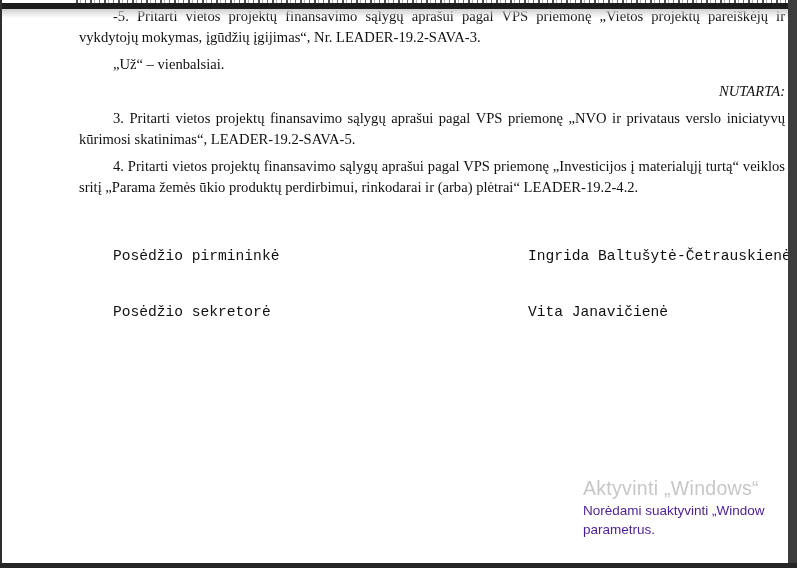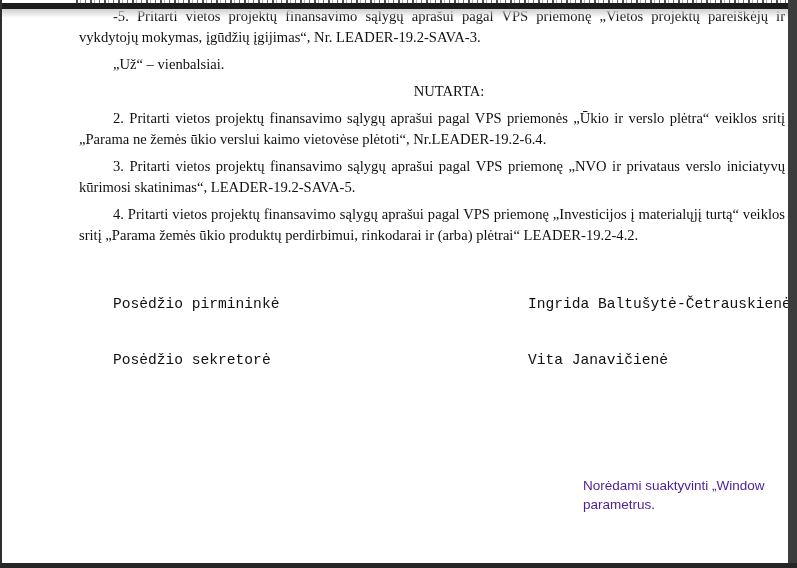--- a/index.html
+++ b/index.html
@@ -78,21 +78,22 @@
   }
   .vote-line {
     font-weight: normal;
     margin: 5px 0 4px 0;
     text-indent: 38px;
     text-align: left;
   }
   .nutarta {
     margin: 0 0 3px 0;
     text-indent: 34px;
-    text-align: center;
+    text-align: right;
+    font-style: italic;
   }
 
   
   .sig-block { margin-top: 48px; text-align: left; font-family: Liberation Mono, monospace; }
   .sig-row {
     position: relative;
     height: 21px;
     margin-bottom: 35px;
   }
   .sig-row .role { position: absolute; left: 34px; white-space: nowrap; }
@@ -133,36 +134,36 @@
 
 <div class="doc">
 
   <p>-5. Pritarti vietos projektų finansavimo sąlygų aprašui pagal VPS priemonę „Vietos projektų pareiškėjų ir vykdytojų mokymas, įgūdžių įgijimas“, Nr. LEADER-19.2-SAVA-3.</p>
 
   <p class="vote-line">„Už“ – vienbalsiai.</p>
 
   <p class="nutarta">NUTARTA:</p>
 
 
-  <p>2. Pritarti vietos projektų finansavimo sąlygų aprašui pagal VPS priemonės „Ūkio ir verslo plėtra“ veiklos sritį „Parama ne žemės ūkio verslui kaimo vietovėse plėtoti“, Nr.LEADER-19.2-6.4.</p>
 
   <p>3. Pritarti vietos projektų finansavimo sąlygų aprašui pagal VPS priemonę „NVO ir privataus verslo iniciatyvų kūrimosi skatinimas“, LEADER-19.2-SAVA-5.</p>
 
   <p>4. Pritarti vietos projektų finansavimo sąlygų aprašui pagal VPS priemonę „Investicijos į materialųjį turtą“ veiklos sritį „Parama žemės ūkio produktų perdirbimui, rinkodarai ir (arba) plėtrai“ LEADER-19.2-4.2.</p>
 
 
   <div class="sig-block">
     <div class="sig-row">
       <span class="role">Posėdžio pirmininkė</span>
       <span class="name">Ingrida Baltušytė-Četrauskienė</span>
     </div>
     <div class="sig-row">
       <span class="role">Posėdžio sekretorė</span>
       <span class="name">Vita Janavičienė</span>
     </div>
   </div>
 
 </div>
 
 <div class="watermark">
+  <div class="wm-title">Aktyvinti „Windows“</div>
   <div class="wm-line">Norėdami suaktyvinti „Window</div>
   <div class="wm-line">parametrus.</div>
 </div>
 
 </body></html>

